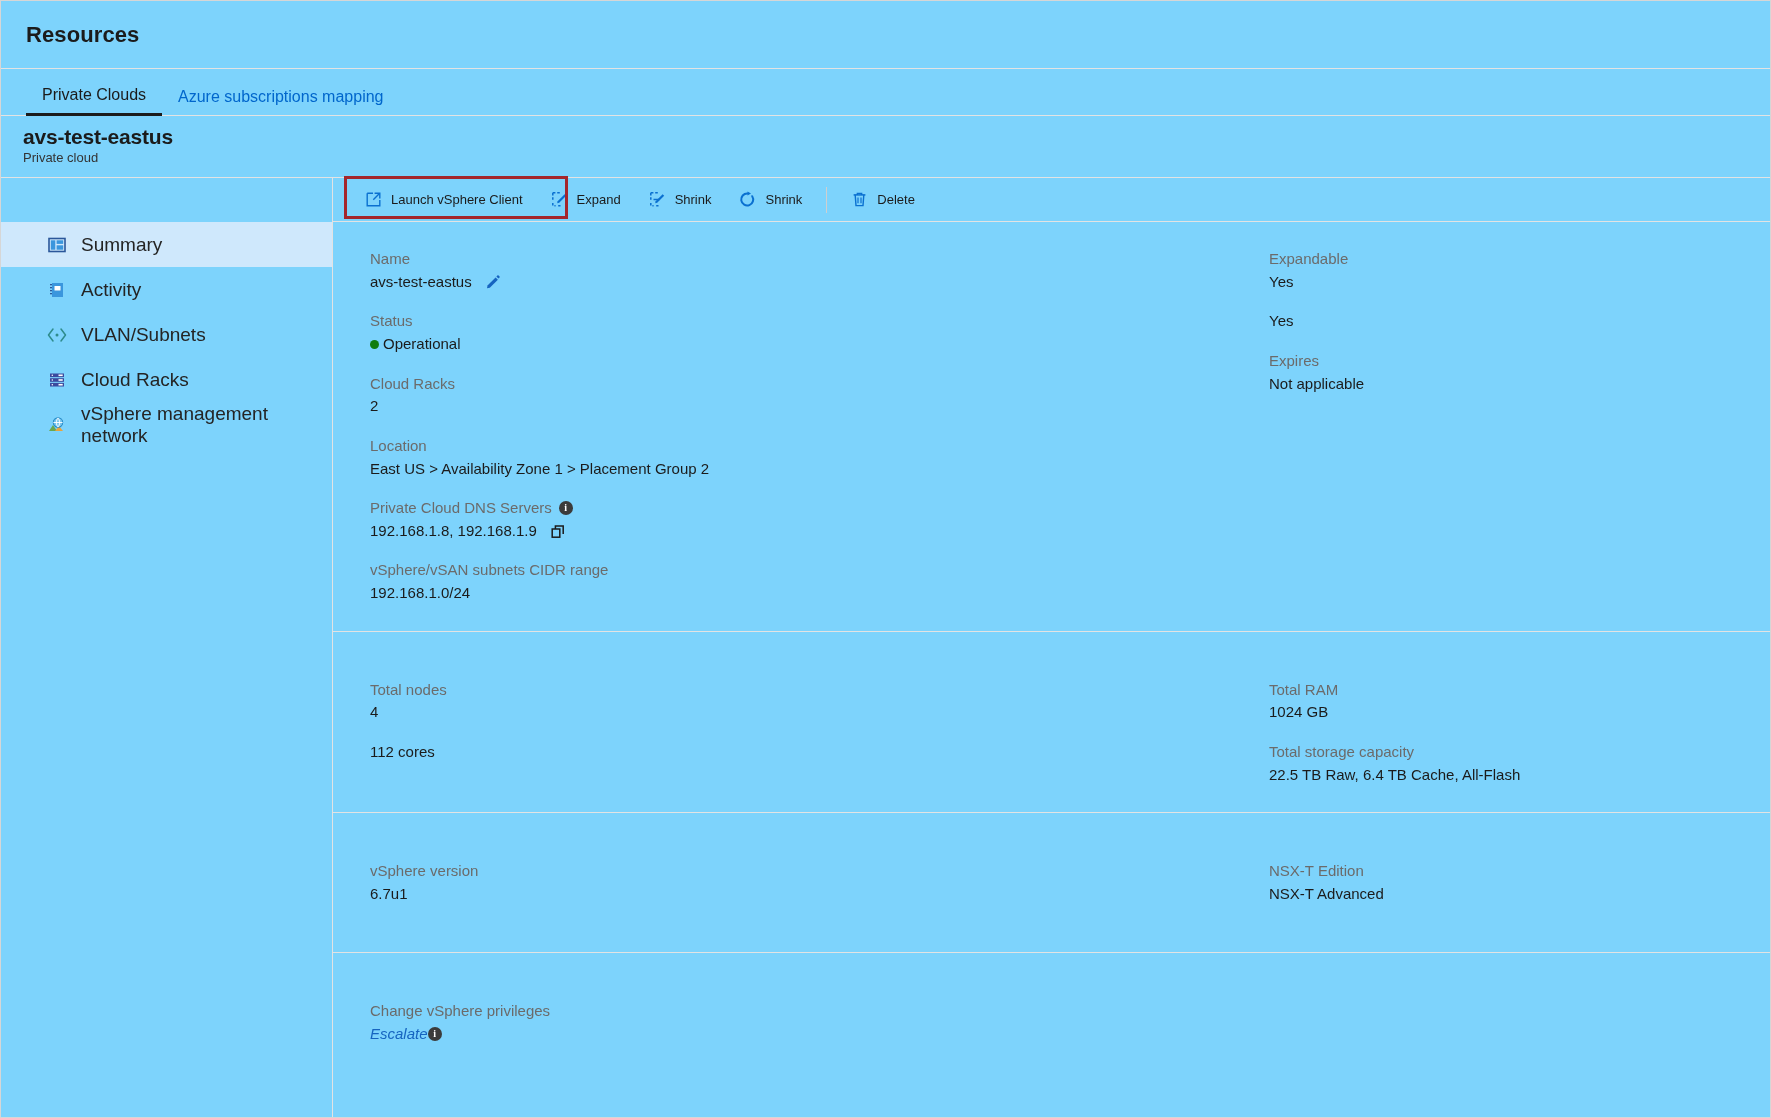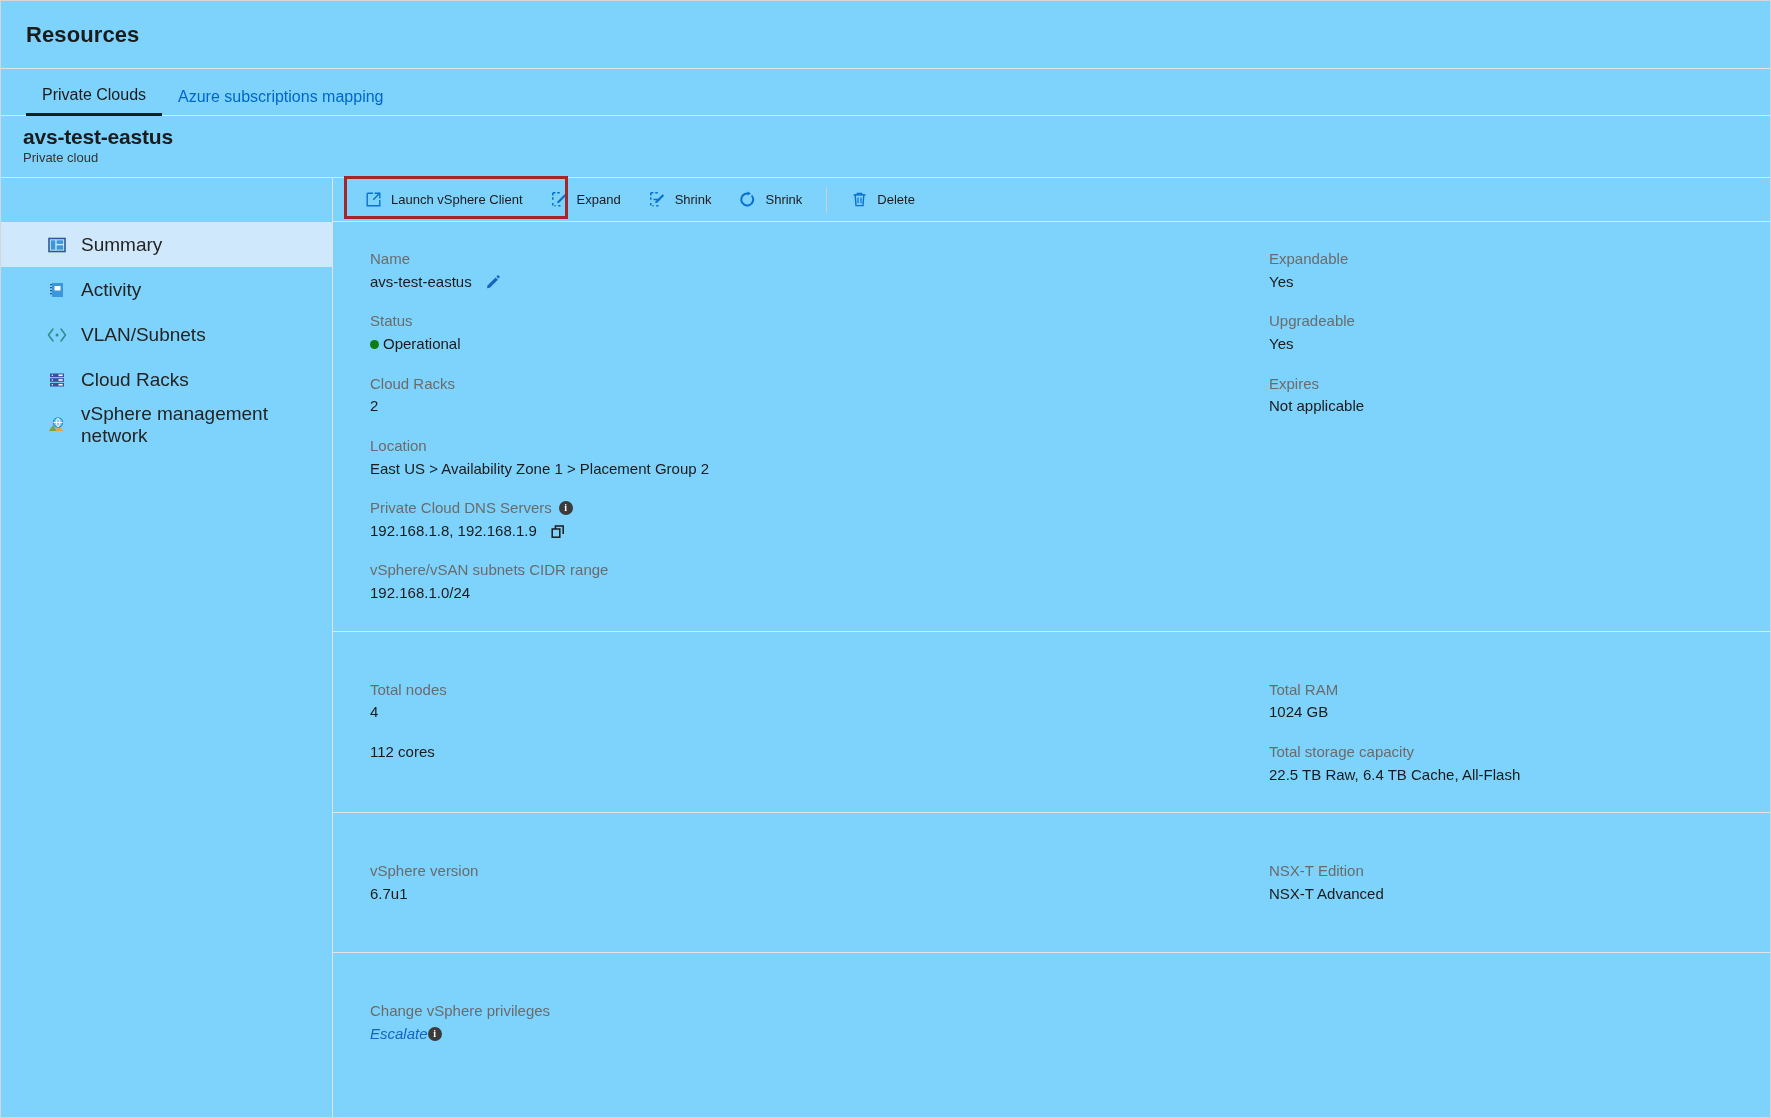--- a/index.html
+++ b/index.html
@@ -366,21 +366,20 @@
               <div class="f-value">192.168.1.0/24</div>
             </div>
           </div>
 
           <div class="col-right">
             <div class="field">
               <div class="f-label">Expandable</div>
               <div class="f-value">Yes</div>
             </div>
             <div class="field">
-              <div class="f-label">Upgradeable</div>
               <div class="f-value">Yes</div>
             </div>
             <div class="field">
               <div class="f-label">Expires</div>
               <div class="f-value">Not applicable</div>
             </div>
           </div>
         </div>
       </div>
 

